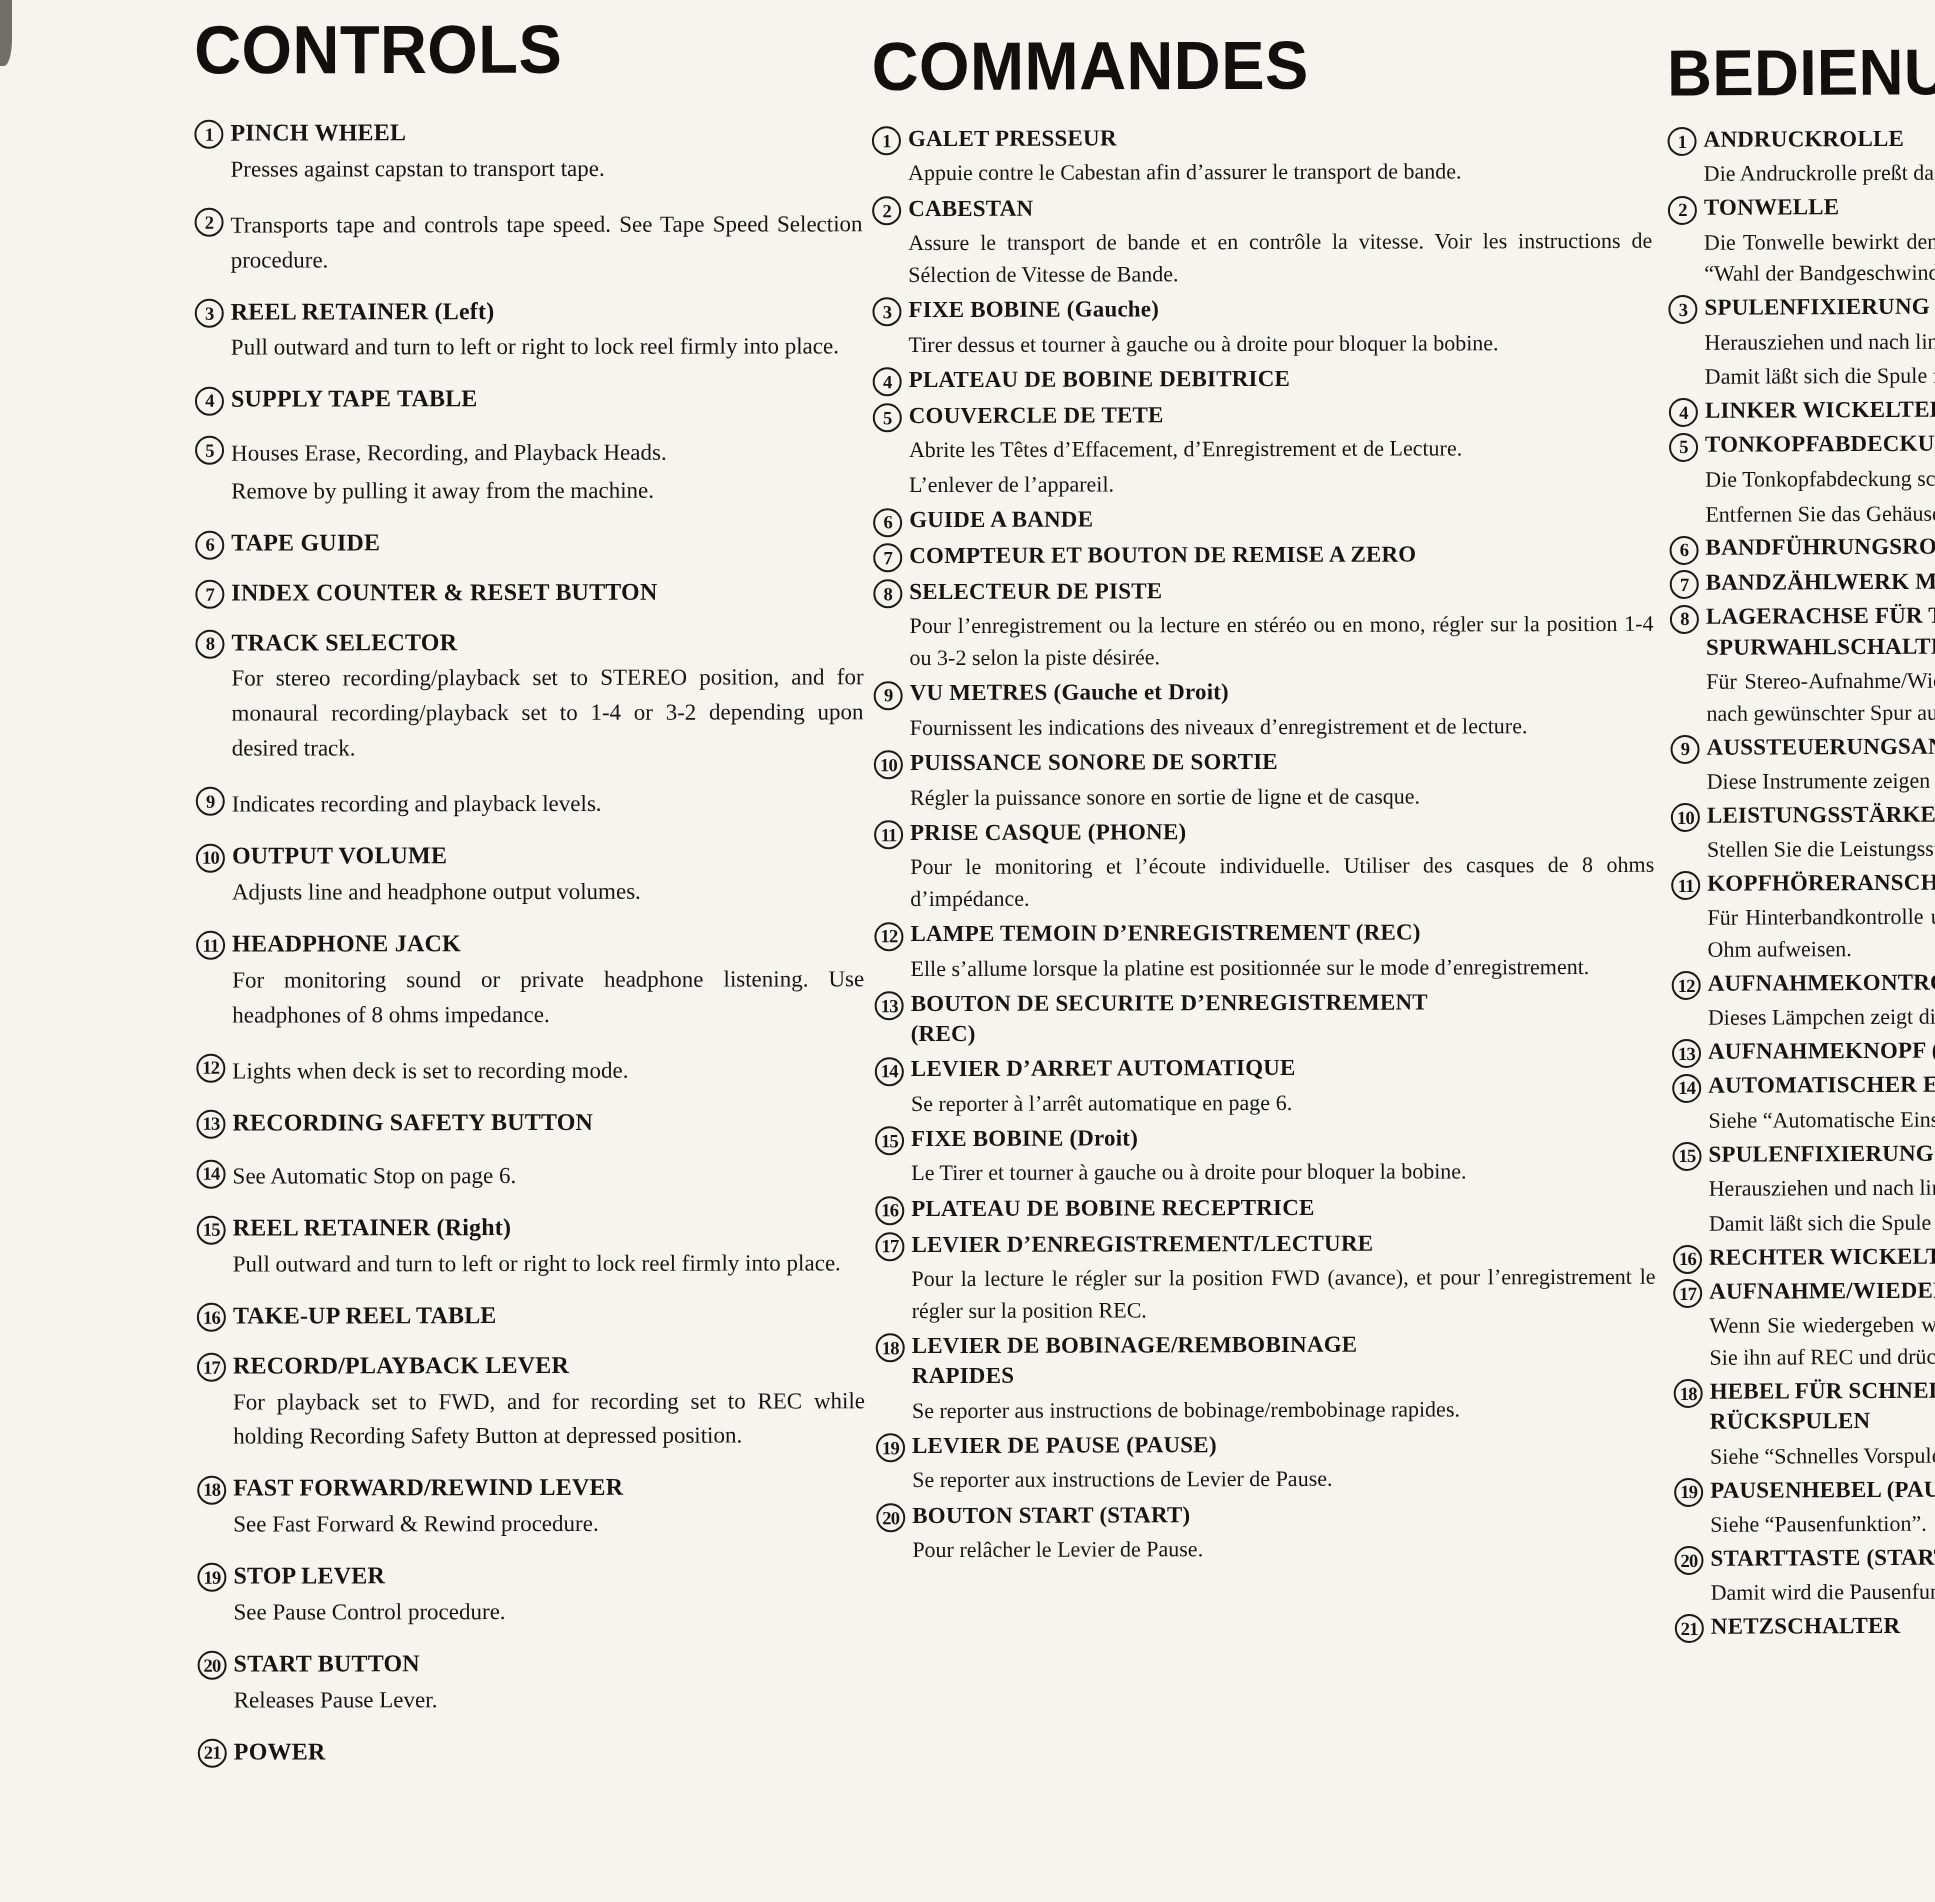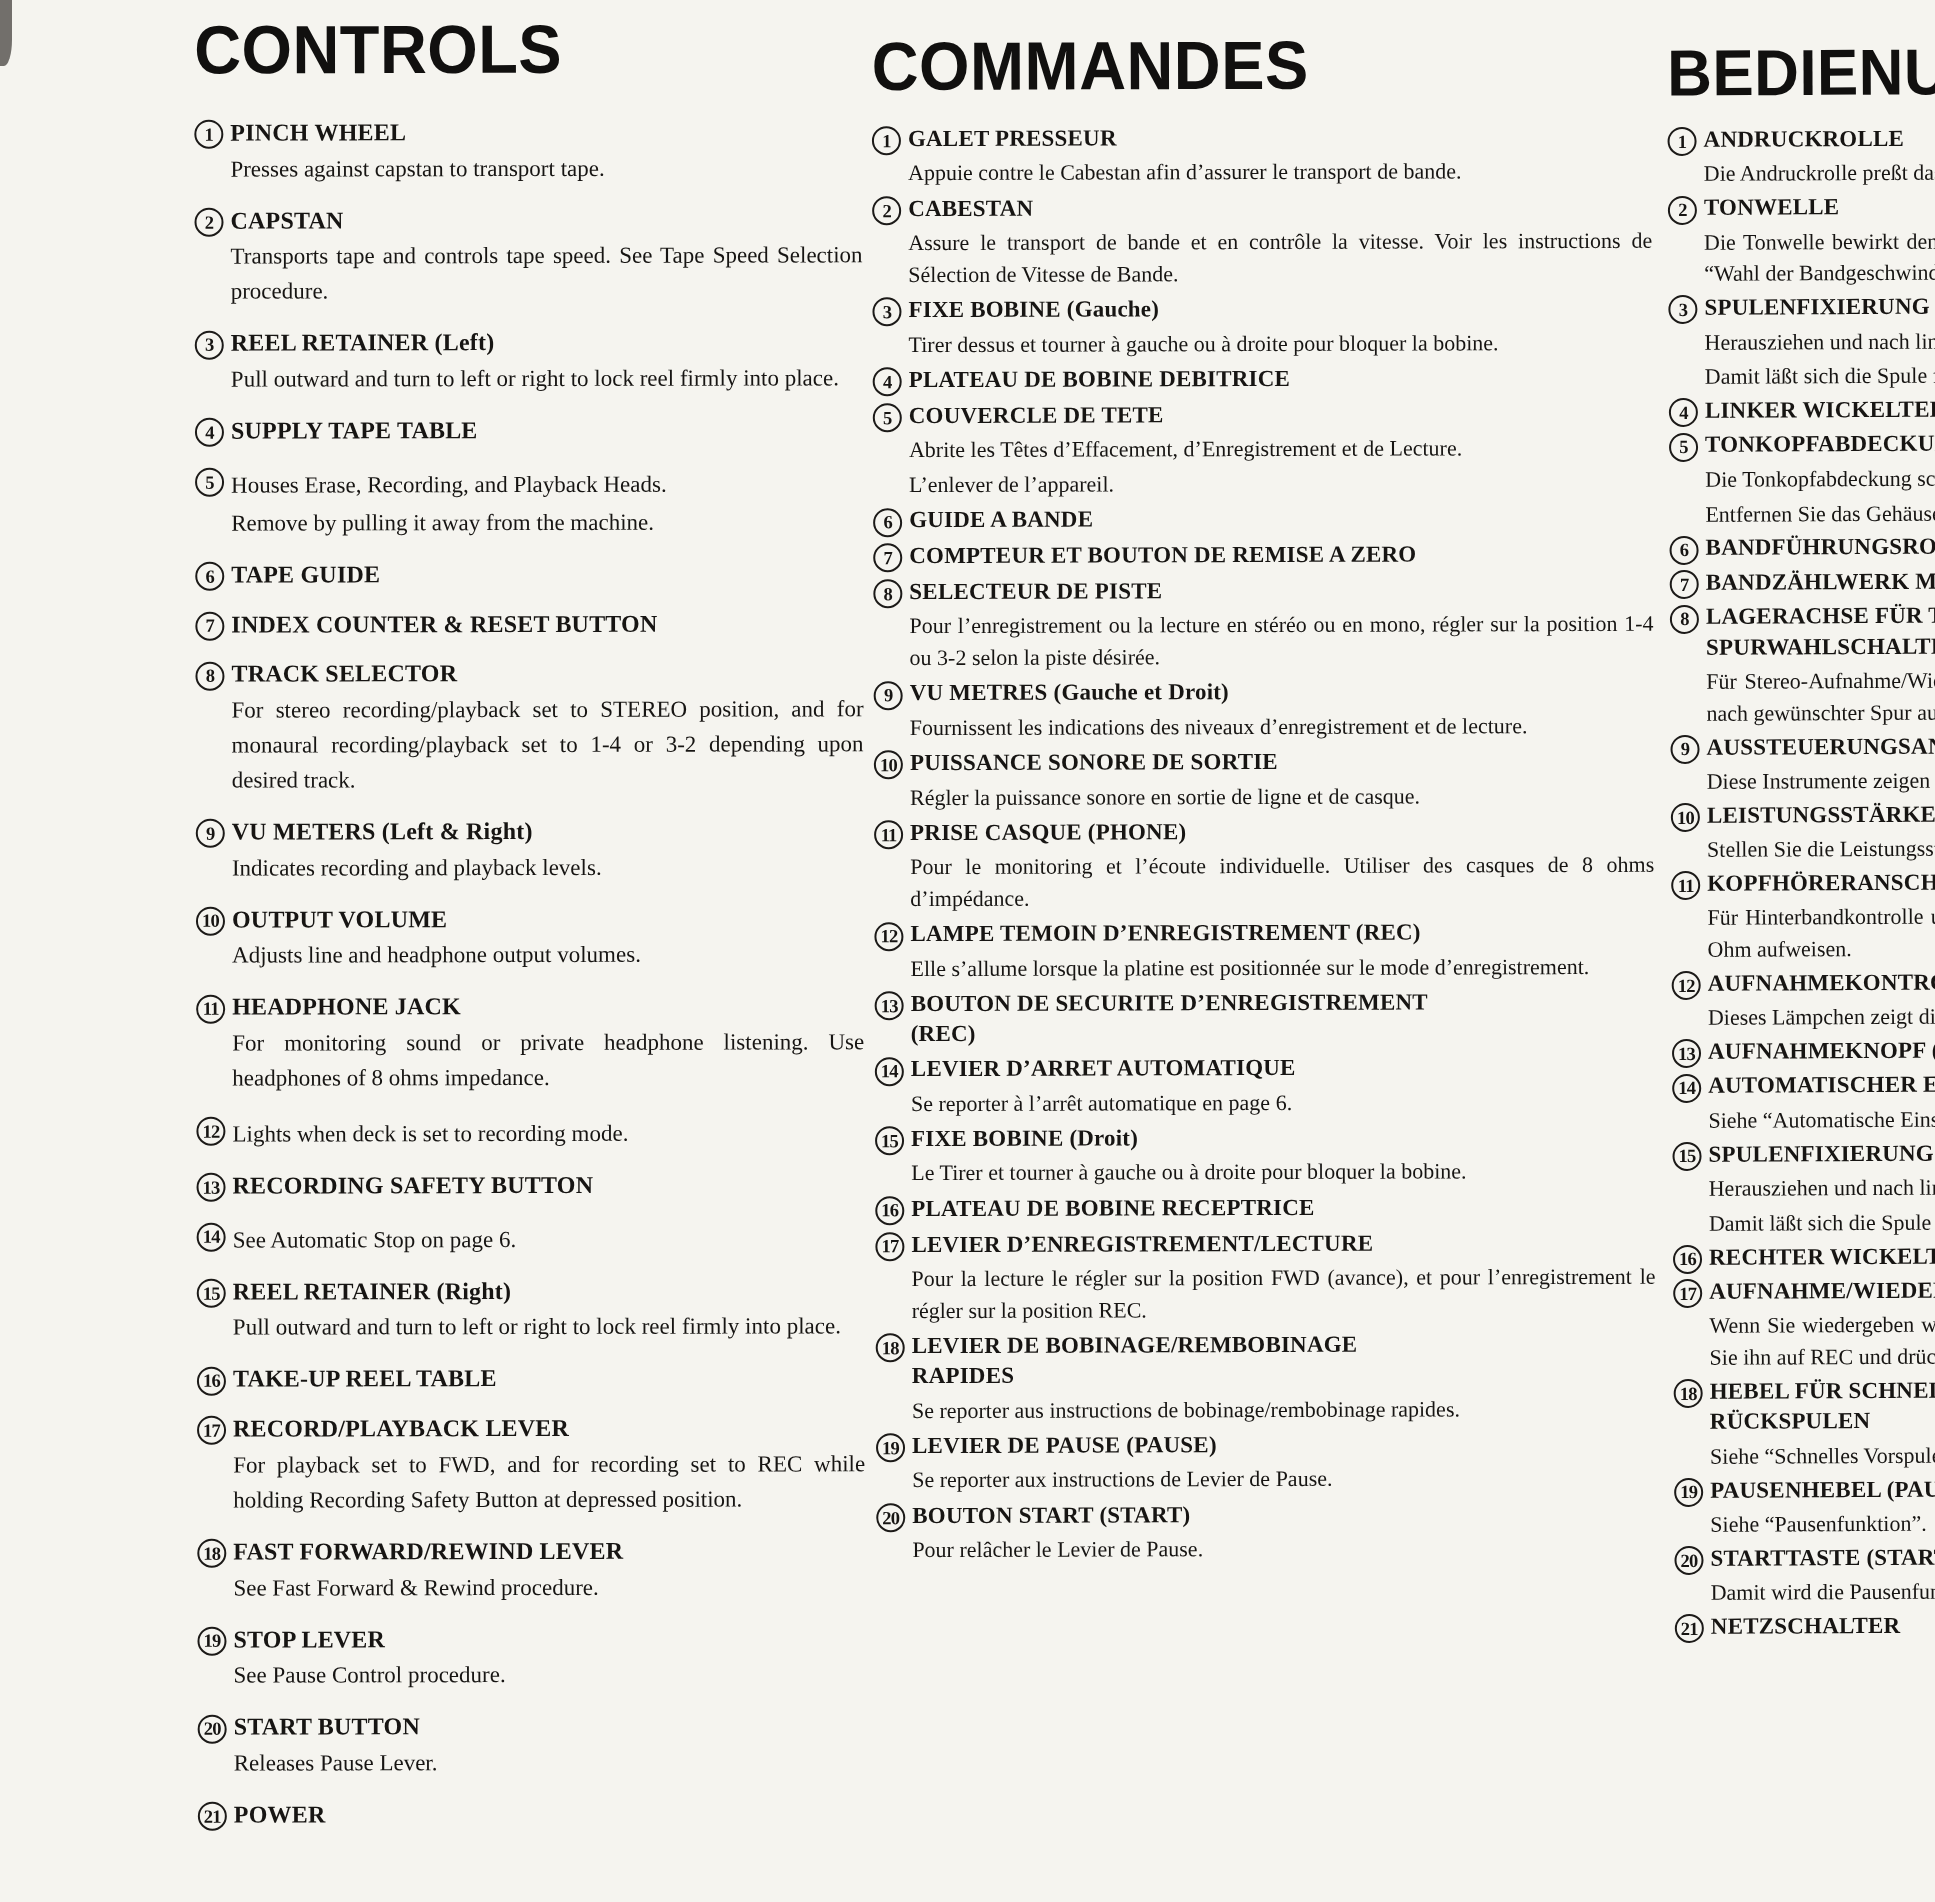--- a/index.html
+++ b/index.html
@@ -81,21 +81,20 @@
         <div class="item">
           <span class="num">1</span>
           <div class="content">
             <div class="heading">PINCH WHEEL</div>
             <p class="body">Presses against capstan to transport tape.</p>
           </div>
         </div>
         <div class="item">
           <span class="num">2</span>
           <div class="content">
-            <div class="heading">CAPSTAN</div>
             <p class="body">Transports tape and controls tape speed. See Tape Speed Selection procedure.</p>
           </div>
         </div>
         <div class="item">
           <span class="num">3</span>
           <div class="content">
             <div class="heading">REEL RETAINER (Left)</div>
             <p class="body">Pull outward and turn to left or right to lock reel firmly into place.</p>
           </div>
         </div>
@@ -127,21 +126,20 @@
         <div class="item">
           <span class="num">8</span>
           <div class="content">
             <div class="heading">TRACK SELECTOR</div>
             <p class="body">For stereo recording/playback set to STEREO position, and for monaural recording/playback set to 1-4 or 3-2 depending upon desired track.</p>
           </div>
         </div>
         <div class="item">
           <span class="num">9</span>
           <div class="content">
-            <div class="heading">VU METERS (Left &amp; Right)</div>
             <p class="body">Indicates recording and playback levels.</p>
           </div>
         </div>
         <div class="item">
           <span class="num">10</span>
           <div class="content">
             <div class="heading">OUTPUT VOLUME</div>
             <p class="body">Adjusts line and headphone output volumes.</p>
           </div>
         </div>

